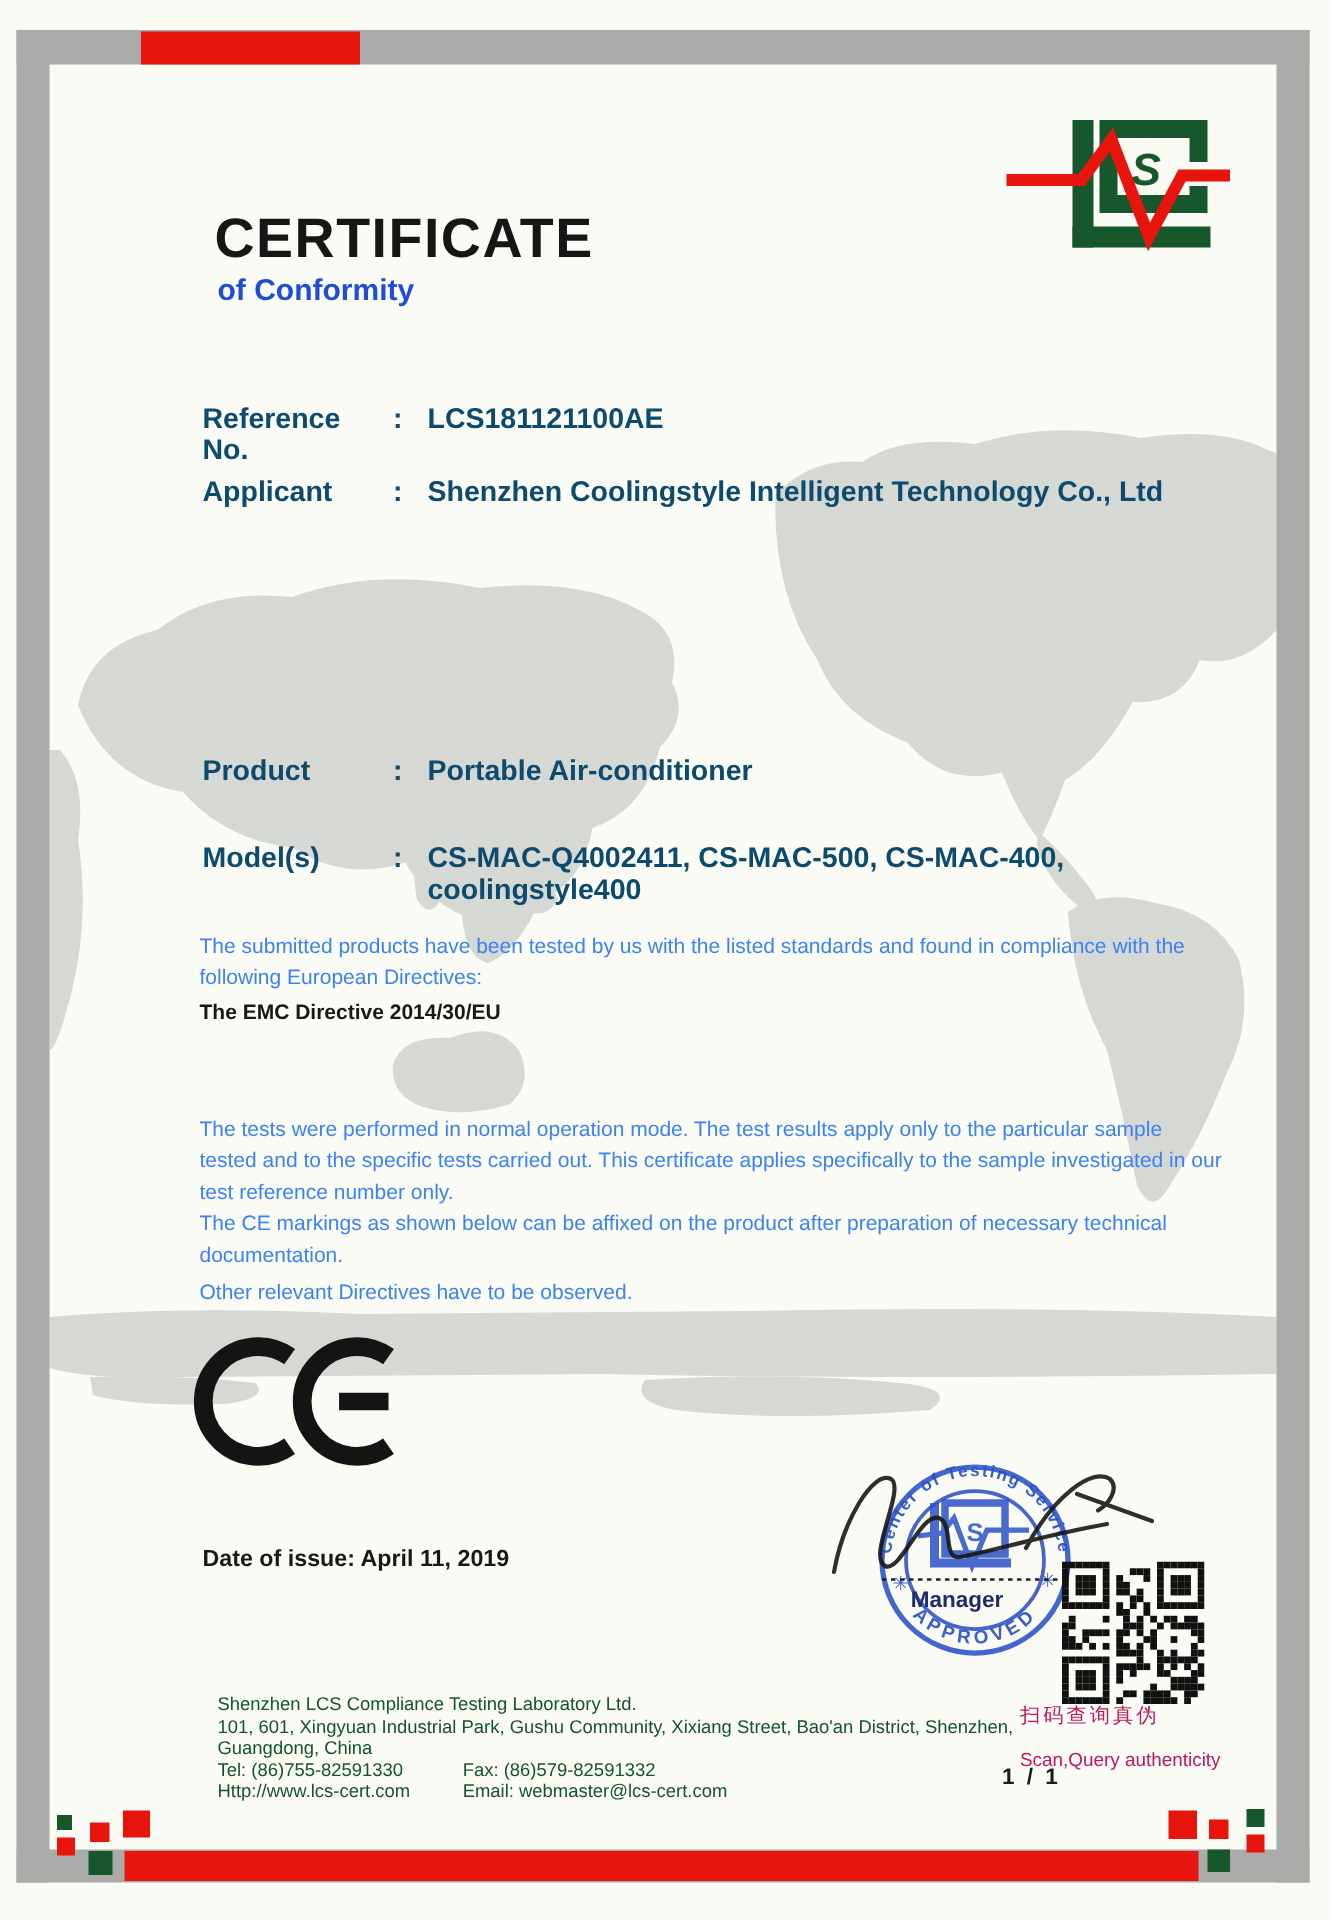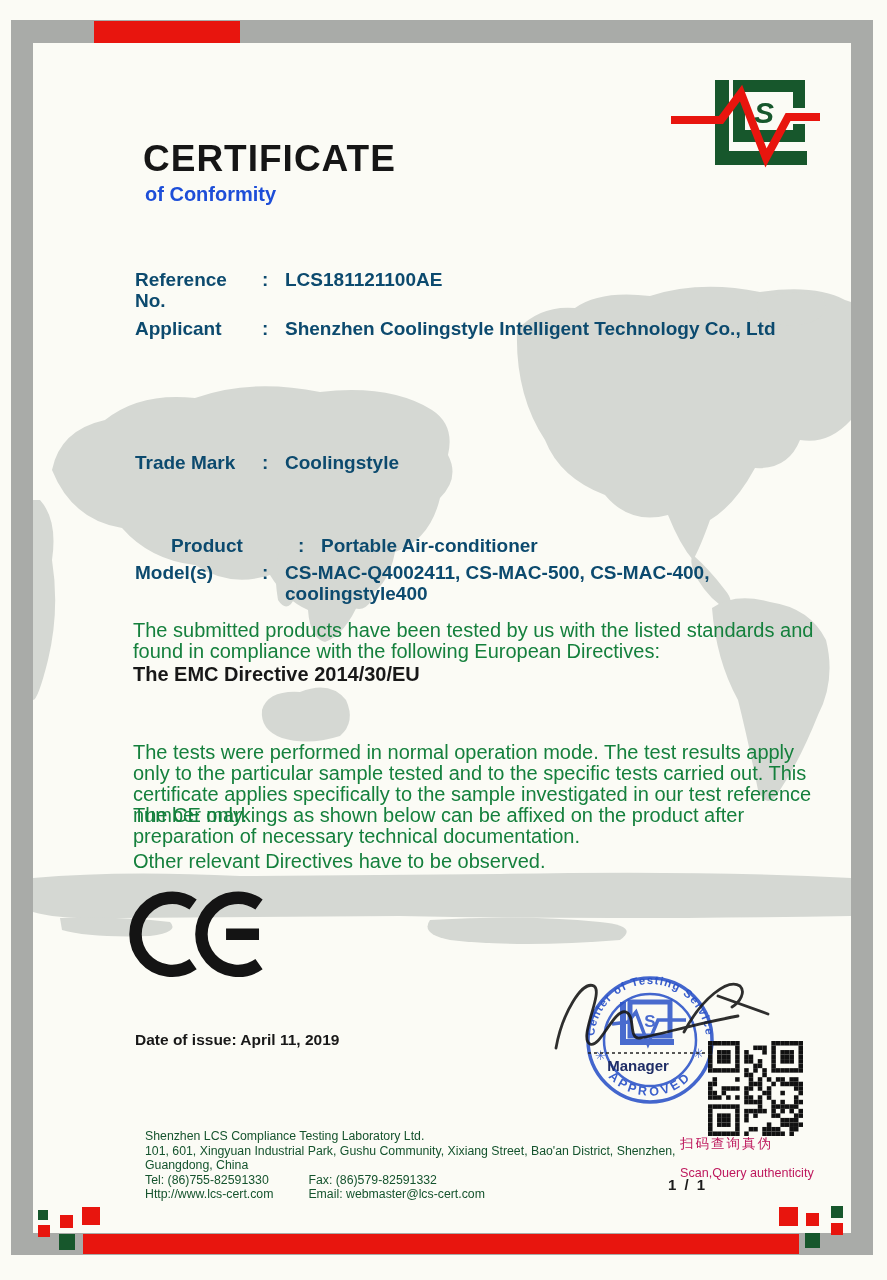--- a/index.html
+++ b/index.html
@@ -16,21 +16,21 @@
   .sq{position:absolute;}
   
   .title{position:absolute;left:143px;top:138px;font-size:37px;font-weight:bold;letter-spacing:1px;color:#161616;}
   .subtitle{position:absolute;left:145px;top:183px;font-size:20px;font-weight:bold;color:#1d4ed8;}
   
   .row{position:absolute;left:135px;font-size:19px;font-weight:bold;line-height:21px;color:#0c4a6e;}
   .row .lbl{display:inline-block;width:127px;vertical-align:top;}
   .row .colon{display:inline-block;width:23px;vertical-align:top;}
   .row .val{display:inline-block;width:520px;vertical-align:top;}
   
-  .para{position:absolute;left:133px;width:682px;font-size:20px;line-height:21px;color:#15803d;}
+  .para{position:absolute;left:133px;width:682px;font-size:14px;line-height:21px;color:#3b82f6;}
   .para.bold{font-weight:bold;color:#181818;}
   .date-line{position:absolute;left:135px;top:1031px;font-size:15.5px;font-weight:bold;color:#181818;}
   
   .footer{position:absolute;left:145px;top:1129px;width:545px;font-size:12.3px;line-height:14.6px;color:#14532d;}
   .footer .cols span.c1{display:inline-block;width:160px;}
   .pagenum{position:absolute;left:668px;top:1176px;font-size:15px;font-weight:bold;letter-spacing:2px;color:#1b1b1b;}
   
   .qr-cap{position:absolute;left:680px;top:1135px;width:150px;text-align:left;font-weight:normal;color:#be185d;}
   .qr-cap .cn{font-size:13.5px;letter-spacing:2px;}
   .qr-cap .en{font-size:12.6px;margin-top:13px;}
@@ -94,32 +94,29 @@
 
   <div class="title">CERTIFICATE</div>
   <div class="subtitle">of Conformity</div>
 
   <div class="row" style="top:269px;">
     <span class="lbl">Reference No.</span><span class="colon">:</span><span class="val">LCS181121100AE</span>
   </div>
   <div class="row" style="top:318px;">
     <span class="lbl">Applicant</span><span class="colon">:</span><span class="val">Shenzhen Coolingstyle Intelligent Technology Co., Ltd</span>
   </div>
-  <div class="row" style="top:452px;">
-    <span class="lbl">Trade Mark</span><span class="colon">:</span><span class="val">Coolingstyle</span>
-  </div>
-  <div class="row" style="top:535px;margin-left:36px;">
+  <div class="row" style="top:504px;">
     <span class="lbl">Product</span><span class="colon">:</span><span class="val">Portable Air-conditioner</span>
   </div>
   <div class="row" style="top:562px;">
     <span class="lbl">Model(s)</span><span class="colon">:</span><span class="val">CS-MAC-Q4002411, CS-MAC-500, CS-MAC-400, coolingstyle400</span>
   </div>
 
   <div class="para" style="top:620px;">The submitted products have been tested by us with the listed standards and found in compliance with the following European Directives:</div>
-  <div class="para bold" style="top:664px;font-size:20px;">The EMC Directive 2014/30/EU</div>
+  <div class="para bold" style="top:664px;font-size:14px;">The EMC Directive 2014/30/EU</div>
   <div class="para" style="top:742px;">The tests were performed in normal operation mode. The test results apply only to the particular sample tested and to the specific tests carried out. This certificate applies specifically to the sample investigated in our test reference number only.</div>
   <div class="para" style="top:851px;">Other relevant Directives have to be observed.</div>
   <div class="para" style="top:805px;">The CE markings as shown below can be affixed on the product after preparation of necessary technical documentation.</div>
 
   <svg class="abs" role="img" aria-label="CE" style="left:126px;top:888px;" width="152" height="98" viewBox="0 0 170 110">
     <g fill="none" stroke="#141414" stroke-width="14">
       <path d="M75,85.5 A41,41 0 1 1 75,18.5"></path>
       <path d="M149,85.5 A41,41 0 1 1 149,18.5"></path>
       <line x1="112" y1="52" x2="149" y2="52" stroke-width="13"></line>
     </g>

